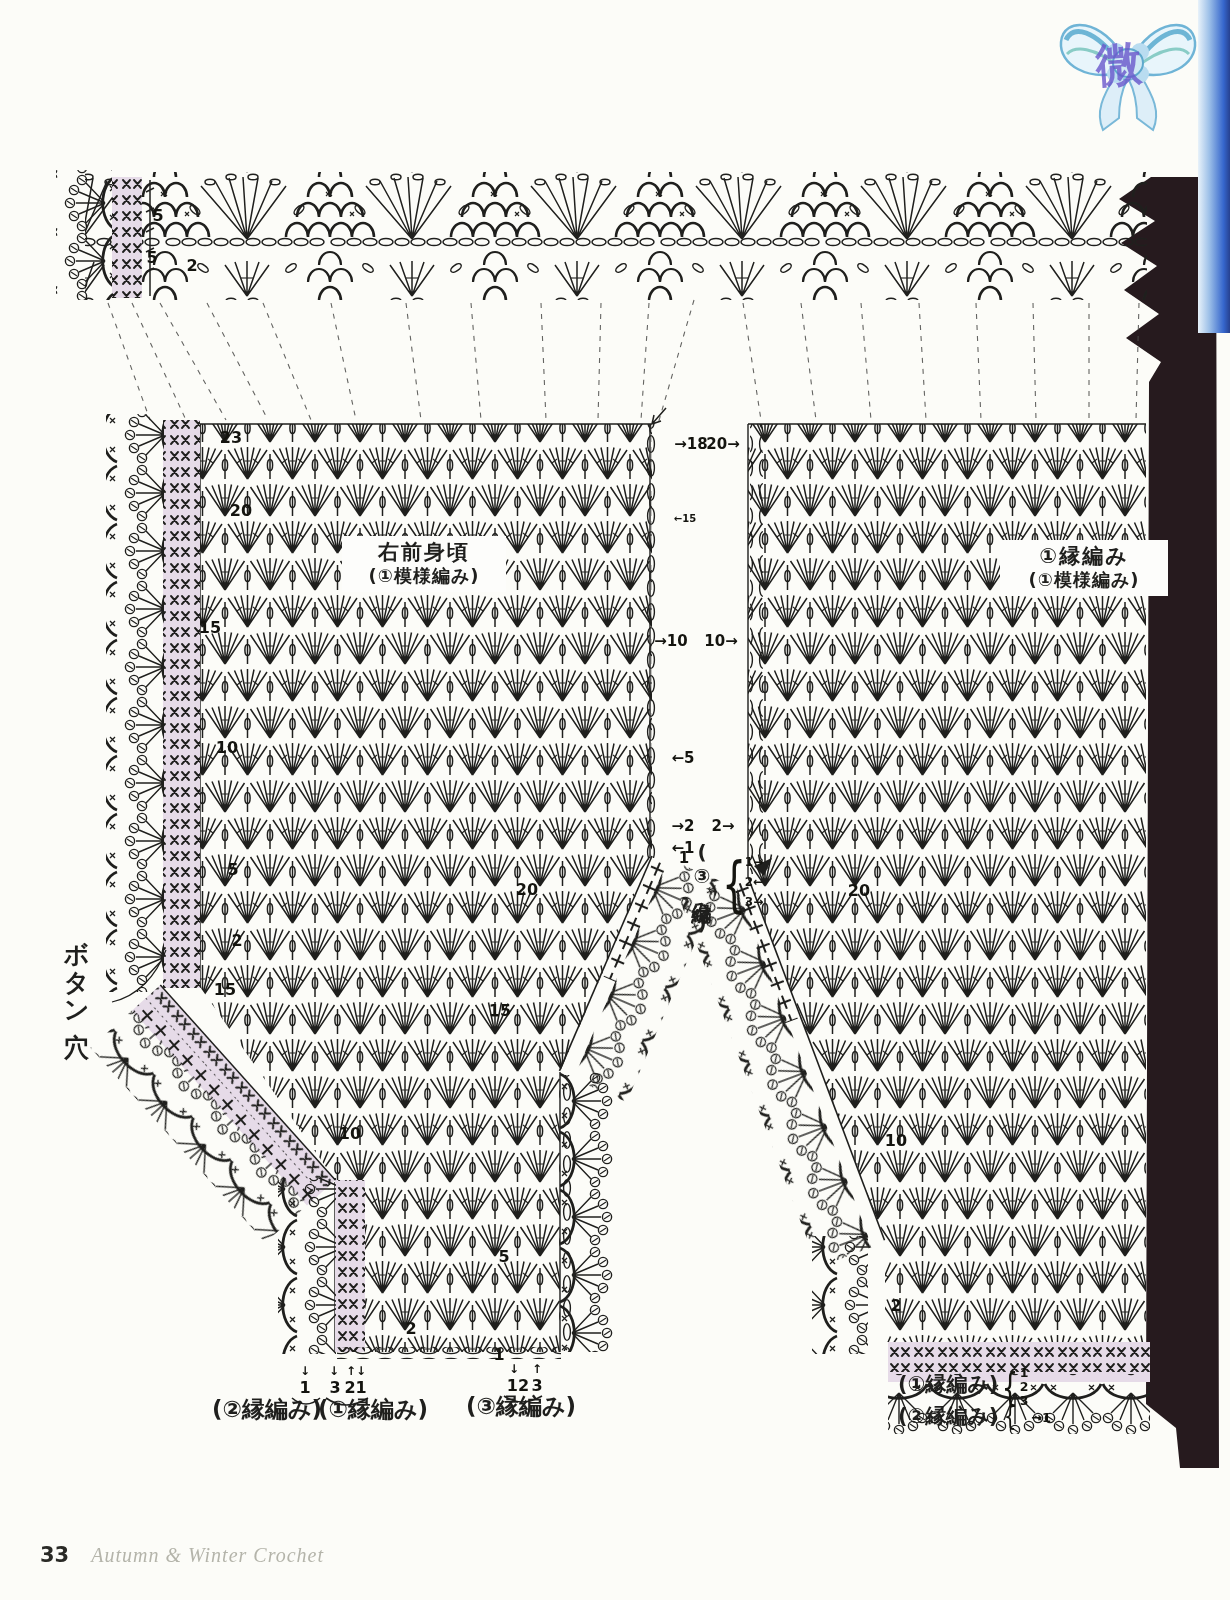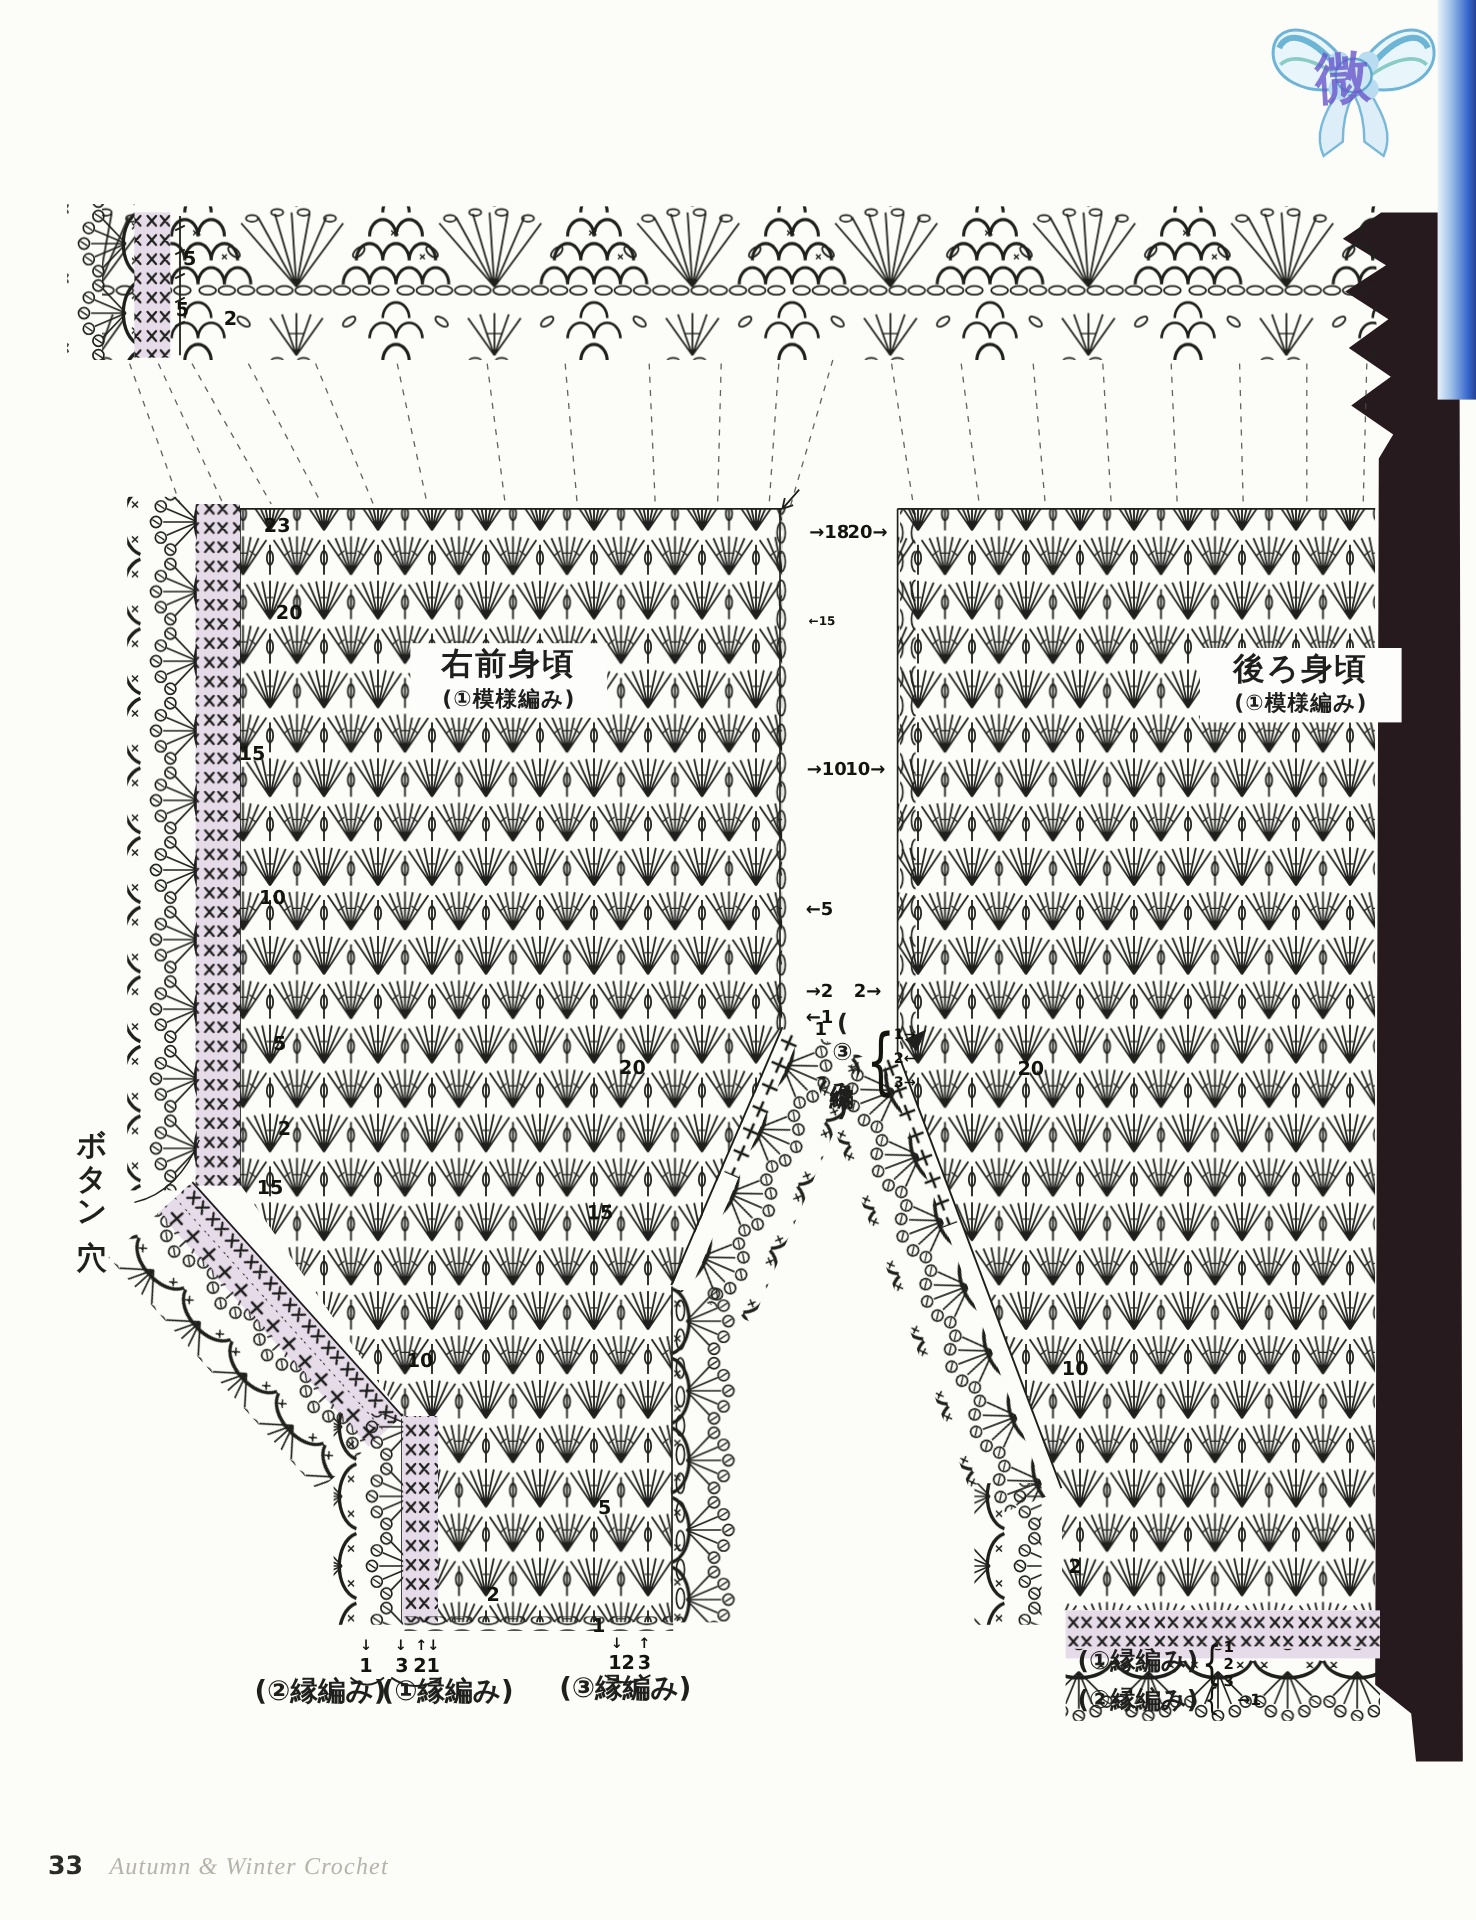--- a/index.html
+++ b/index.html
@@ -3,21 +3,21 @@
 <meta charset="utf-8">
 <style>
   html,body{margin:0;padding:0;background:#e8e8e4;}
   .page{position:relative;width:1230px;height:1600px;background:#fcfcf8;overflow:hidden;
         font-family:"DejaVu Sans","Liberation Sans",sans-serif;color:#1f1f1d;}
   svg{position:absolute;left:0;top:0;}
   .txtlayer{position:absolute;left:0;top:0;width:100%;height:100%;}
   .ann{position:absolute;transform:translate(-50%,-50%);font-weight:700;font-size:16px;
        color:#14140f;white-space:nowrap;line-height:1;}
   .title-box{position:absolute;background:#fdfdfb;text-align:center;padding:4px 8px;}
-  .panel-title{font-size:26px;font-weight:700;letter-spacing:2px;line-height:1.15;}
+  .panel-title{font-size:21px;font-weight:700;letter-spacing:2px;line-height:1.15;}
   .panel-sub{font-size:18px;font-weight:700;letter-spacing:1px;}
   .caption{position:absolute;font-size:23px;font-weight:600;white-space:nowrap;}
   .vtext{position:absolute;writing-mode:vertical-rl;text-orientation:upright;
          font-weight:600;letter-spacing:2px;line-height:1;}
   .footer{position:absolute;left:40px;top:1543px;display:flex;align-items:baseline;gap:22px;}
   .footer .num{font-size:21px;font-weight:700;color:#2a2a26;}
   .footer .book{font-family:"Liberation Serif","DejaVu Serif",serif;font-style:italic;
                 font-size:20px;color:#b4b4aa;letter-spacing:1px;}
   .watermark{position:absolute;left:1096px;top:34px;font-size:46px;font-weight:700;
              color:#6a58cc;opacity:.8;transform:rotate(-4deg);}
@@ -257,21 +257,21 @@
 
 <div class="txtlayer">
   <div class="watermark">微</div>
 
   <div class="title-box" style="left:342px;top:536px;width:148px;">
     <div class="panel-title">右前身頃</div>
     <div class="panel-sub">(①模様編み)</div>
   </div>
 
   <div class="title-box" style="left:1000px;top:540px;width:152px;">
-    <div class="panel-title">後ろ身頃</div>
+    <div class="panel-title">①縁編み</div>
     <div class="panel-sub">(①模様編み)</div>
   </div>
 
   <div class="vtext" style="left:64px;top:922px;font-size:25px;">ボタン穴</div>
 
   <div class="vtext" style="left:692px;top:840px;font-size:20px;letter-spacing:0;">(③縁編み)</div>
 
   <div class="caption" style="left:212px;top:1394px;">(②縁編み)</div>
   <div class="caption" style="left:318px;top:1394px;">(①縁編み)</div>
   <div class="caption" style="left:466px;top:1391px;">(③縁編み)</div>
@@ -297,21 +297,21 @@
         <span class="ann" style="left: 225px; top: 990px;">15</span>
         <span class="ann" style="left: 350px; top: 1134px;">10</span>
         <span class="ann" style="left: 504px; top: 1257px;">5</span>
         <span class="ann" style="left: 411px; top: 1329px;">2</span>
         <span class="ann" style="left: 499px; top: 1355px;">1</span>
         <span class="ann" style="left: 527px; top: 890px;">20</span>
         <span class="ann" style="left: 500px; top: 1011px;">15</span>
         <span class="ann" style="left: 684px; top: 858px; font-size: 15px;">1</span>
         <span class="ann" style="left: 691px; top: 444px; font-size: 15px;">→18</span>
         <span class="ann" style="left: 685px; top: 519px; font-size: 10px;">←15</span>
-        <span class="ann" style="left: 689px; top: 641px; font-size: 15px; text-align: right;">→10</span>
+        <span class="ann" style="left: 671px; top: 641px; font-size: 15px; text-align: right;">→10</span>
         <span class="ann" style="left: 683px; top: 758px; font-size: 15px;">←5</span>
         <span class="ann" style="left: 683px; top: 826px; font-size: 15px;">→2</span>
         <span class="ann" style="left: 683px; top: 848px; font-size: 15px;">←1</span>
         <span class="ann" style="left: 723px; top: 444px; font-size: 15px;">20→</span>
         <span class="ann" style="left: 721px; top: 641px; font-size: 15px;">10→</span>
         <span class="ann" style="left: 723px; top: 826px; font-size: 15px;">2→</span>
         <span class="ann" style="left: 859px; top: 891px;">20</span>
         <span class="ann" style="left: 896px; top: 1141px;">10</span>
         <span class="ann" style="left: 896px; top: 1306px;">2</span>
         <span class="ann" style="left: 754px; top: 862px; font-size: 12px;">1→</span>

